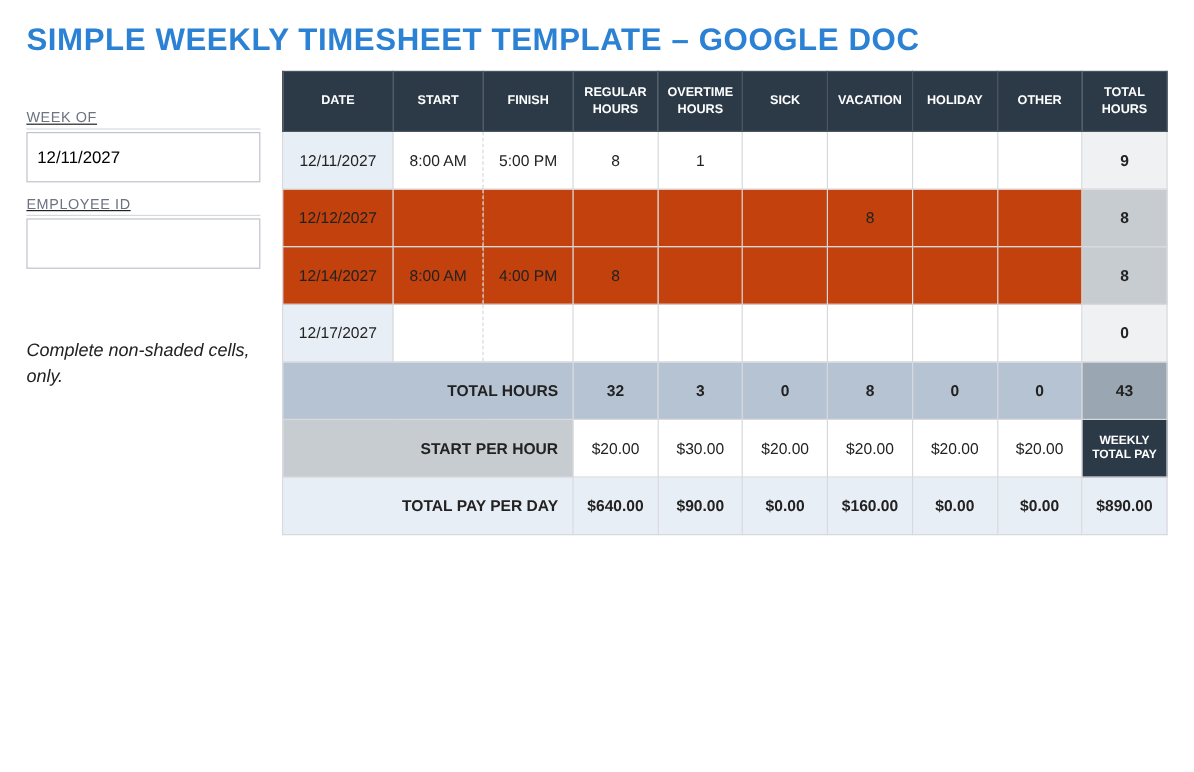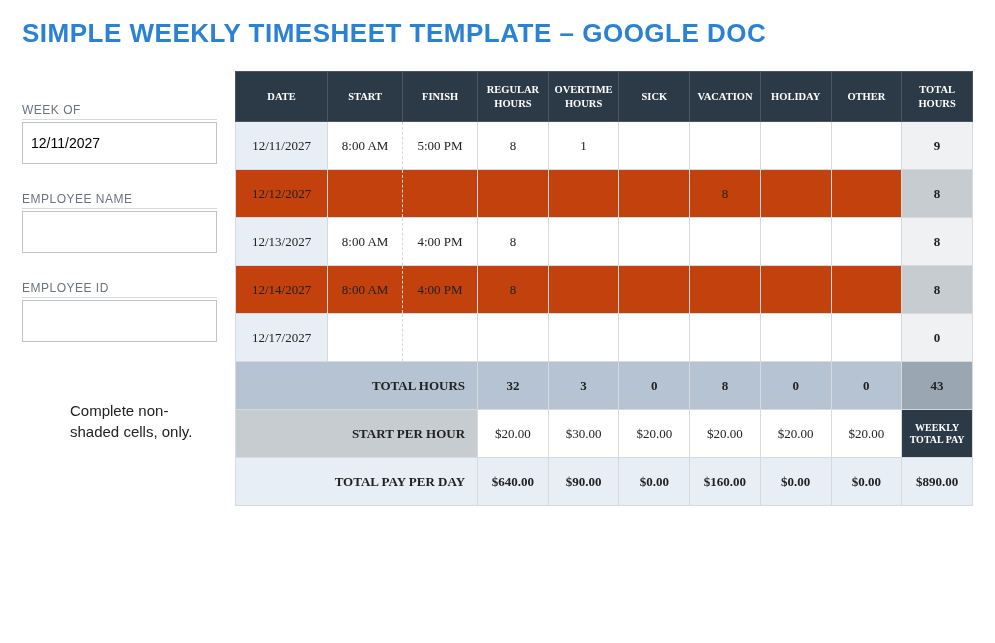--- a/index.html
+++ b/index.html
@@ -10,63 +10,62 @@
     height: 643px;
     padding: 18px 22px;
     font-size: 13px;
     color: #222;
   }
   .title {
     color: #2b82d4;
     font-weight: 700;
     font-size: 26px;
     letter-spacing: 0.5px;
-    margin-bottom: 22px;
+    margin-bottom: 10px;
   }
   .layout {
     display: flex;
     gap: 18px;
   }
   .sidebar {
     width: 195px;
     flex-shrink: 0;
     padding-top: 32px;
   }
-  .field-group { margin-bottom: 28px; }
+  .field-group { margin-bottom: 11px; text-decoration: underline; }
   .field-label {
     color: #6b7280;
     font-size: 12px;
     letter-spacing: 0.5px;
     font-weight: 400;
     margin-bottom: 2px;
     border-bottom: 1px solid #d7d9dc;
     padding-bottom: 2px;
   }
   .field-input {
     width: 100%;
     height: 42px;
     border: 1px solid #bfc4ca;
     font-size: 14px;
     padding: 0 8px;
     font-family: inherit;
     background: #fff;
   }
   .note {
+    font-style: italic;
     font-size: 15px;
     color: #222;
     line-height: 1.4;
     margin-top: 58px;
-    margin-left: 48px;
   }
   .table-wrap { flex: 1; }
   table.ts {
     border-collapse: collapse;
     width: 100%;
     table-layout: fixed;
-    font-family: Liberation Serif, serif;
   }
   .ts th {
     background: #2c3a47;
     color: #fff;
     font-size: 10.5px;
     font-weight: 700;
     text-align: center;
     padding: 10px 4px;
     border: 1px solid #4a5560;
     line-height: 1.3;
@@ -119,24 +118,20 @@
 <div class="title">SIMPLE WEEKLY TIMESHEET TEMPLATE – GOOGLE DOC</div>
 
 <div class="layout">
 
   <div class="sidebar">
     <div class="field-group">
       <div class="field-label">WEEK OF</div>
       <input class="field-input" value="12/11/2027" style="">
     </div>
     <div class="field-group">
-      <div class="field-label">EMPLOYEE NAME</div>
-      <input class="field-input" value="" style="">
-    </div>
-    <div class="field-group">
       <div class="field-label">EMPLOYEE ID</div>
       <input class="field-input" value="" style="">
     </div>
     <div class="note">Complete non-shaded cells, only.</div>
   </div>
 
   <div class="table-wrap">
     <table class="ts">
       <colgroup>
         <col class="col-date">
@@ -182,32 +177,20 @@
             <td class="start-cell"></td>
             <td class="finish-cell"></td>
             <td></td>
             <td></td>
             <td></td>
             <td>8</td>
             <td></td>
             <td></td>
             <td class="total-cell">8</td>
           </tr>
-          <tr>
-            <td class="date-cell">12/13/2027</td>
-            <td class="start-cell">8:00 AM</td>
-            <td class="finish-cell">4:00 PM</td>
-            <td>8</td>
-            <td></td>
-            <td></td>
-            <td></td>
-            <td></td>
-            <td></td>
-            <td class="total-cell">8</td>
-          </tr>
           <tr class="shaded">
             <td class="date-cell">12/14/2027</td>
             <td class="start-cell">8:00 AM</td>
             <td class="finish-cell">4:00 PM</td>
             <td>8</td>
             <td></td>
             <td></td>
             <td></td>
             <td></td>
             <td></td>

